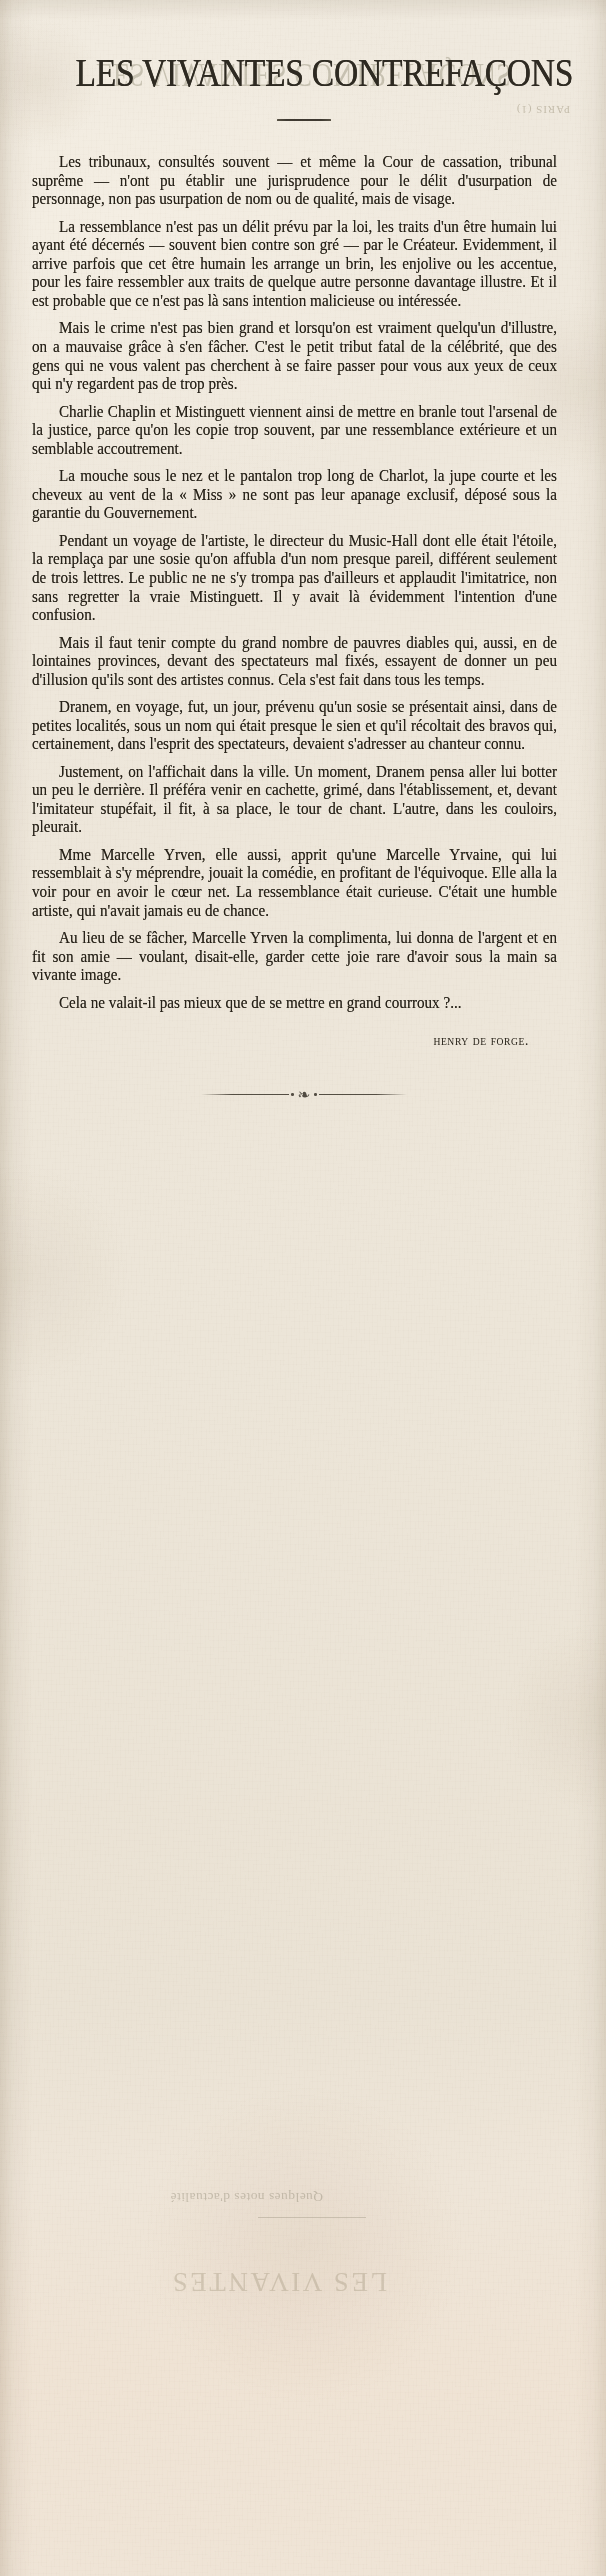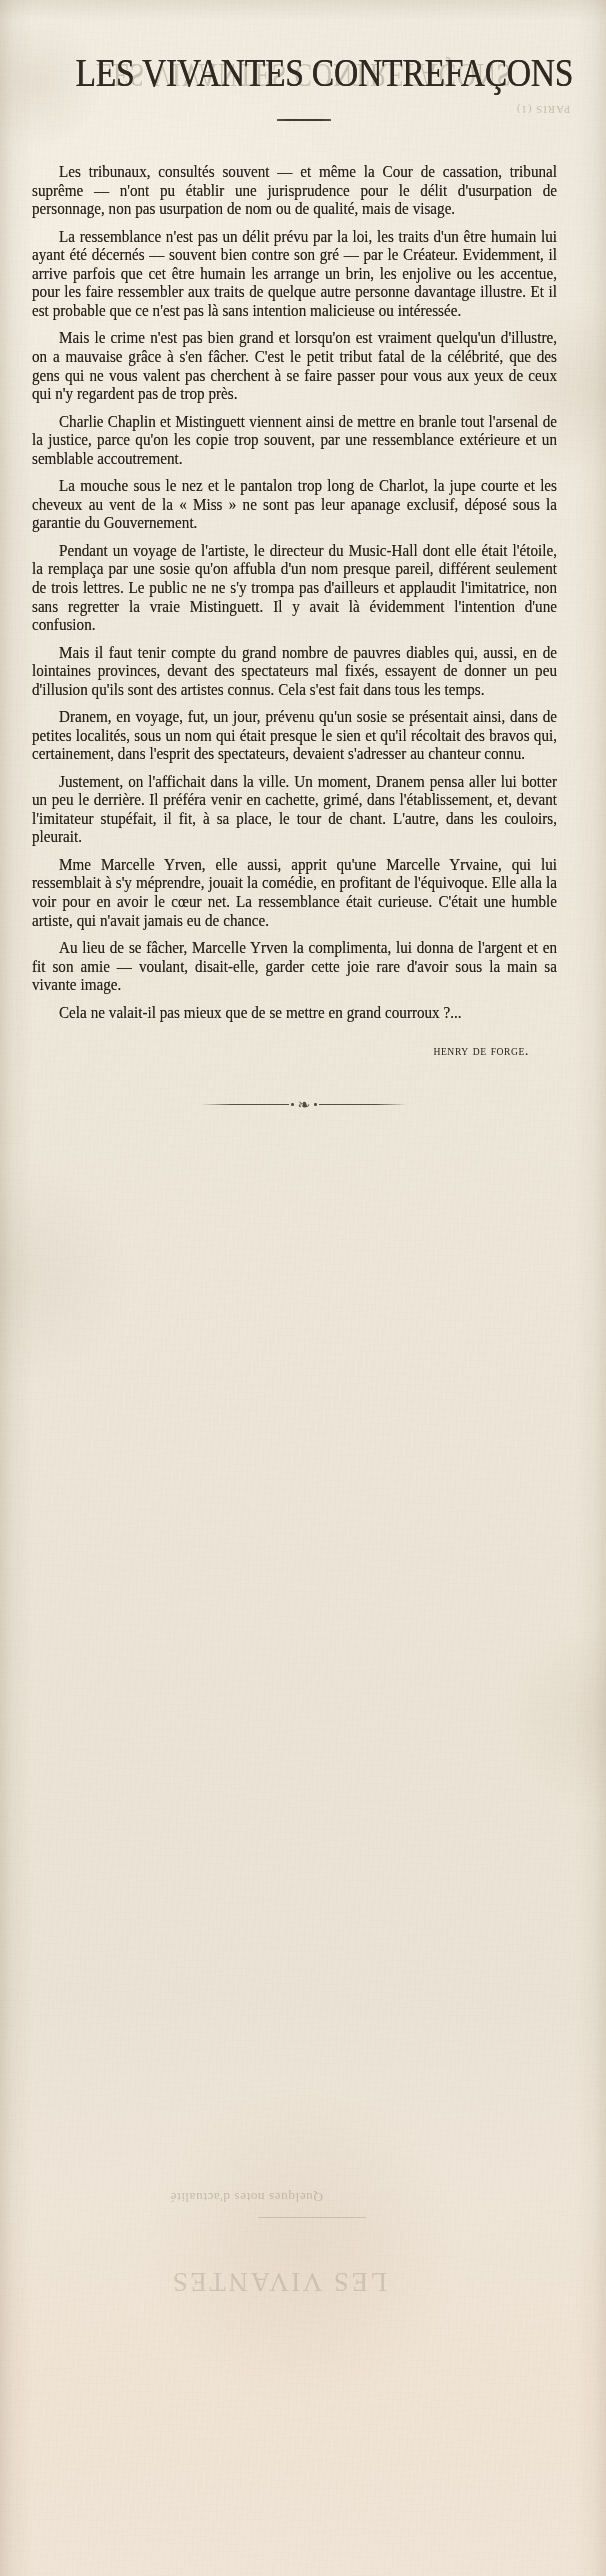--- a/index.html
+++ b/index.html
@@ -115,21 +115,21 @@
     color:#9a917a;
     opacity:.5;
     transform:scale(-1,-1);
     filter:blur(0.2px);
     white-space:nowrap;
     pointer-events:none;
     z-index:1;
   }
 
   
-  .article{margin-top:42px;}
+  .article{margin-top:32px;}
   .para{
     font-size:15.7px;
     line-height:1.185;
     text-align:justify;
     text-align-last:left;
     text-indent:28px;
     margin:0 0 8.8px 0;
     color:#262118;
     transform:scaleX(.965);
     transform-origin:0 0;

